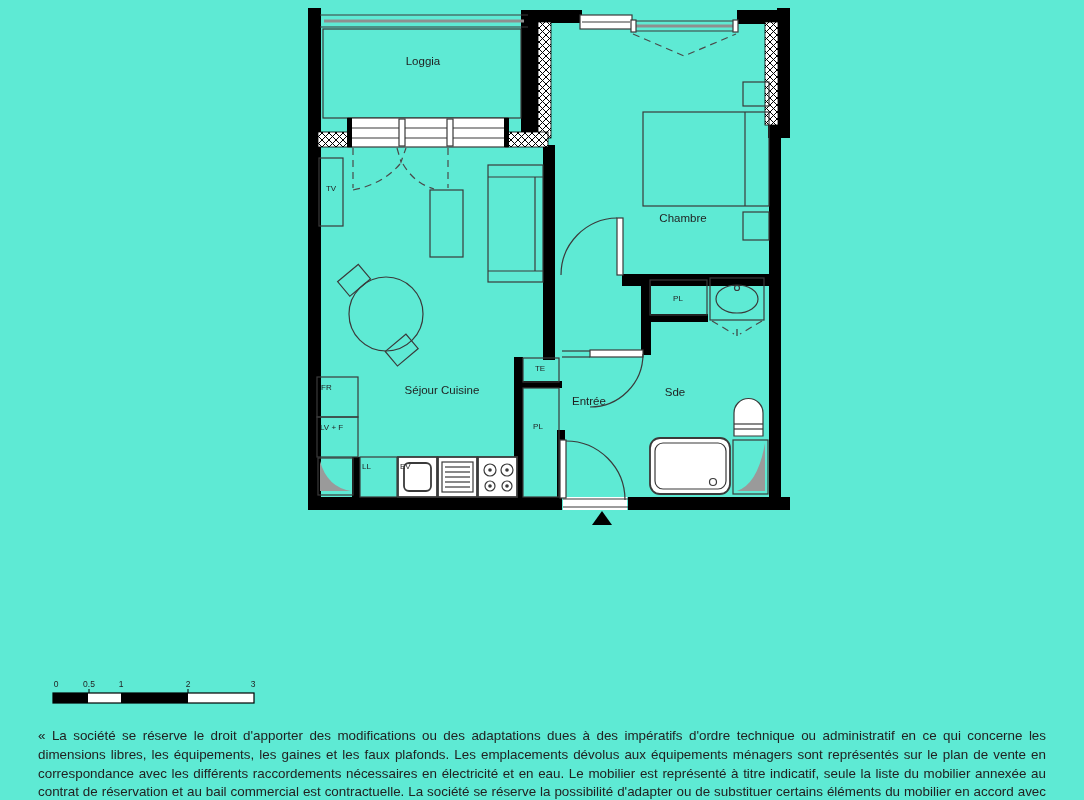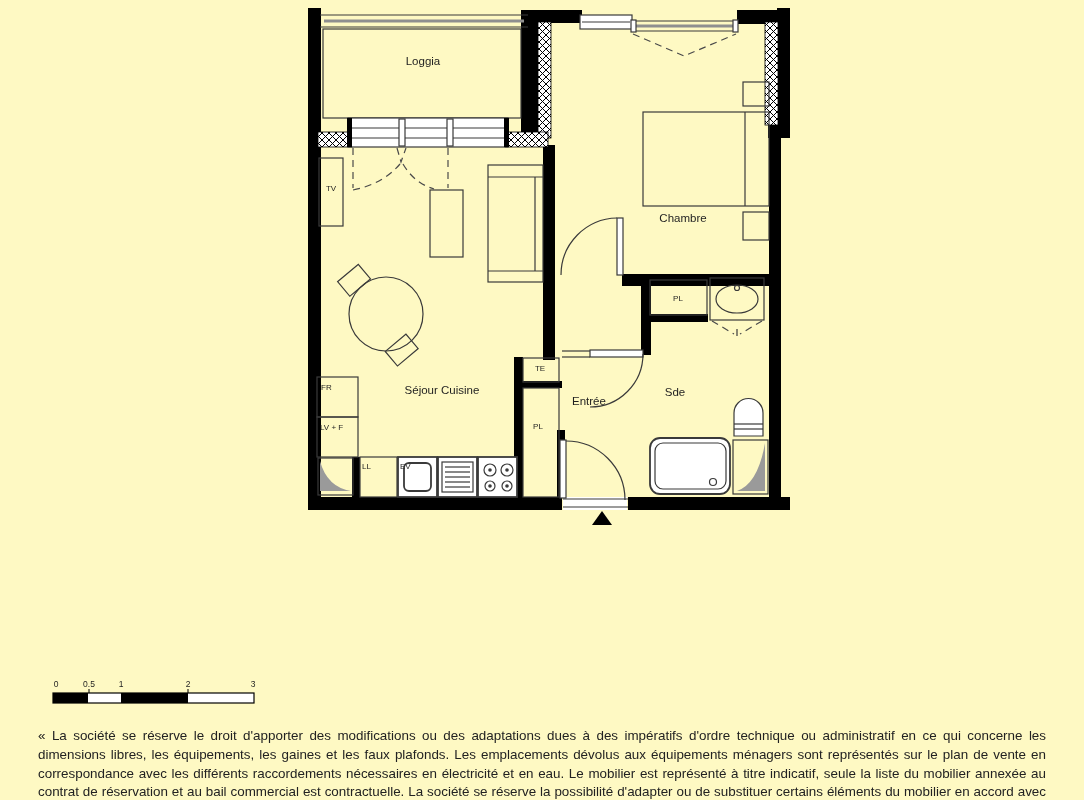--- a/index.html
+++ b/index.html
@@ -1,16 +1,16 @@
 <!DOCTYPE html>
 <html><head>
 <meta charset="utf-8">
 <style>
   html,body{margin:0;padding:0;background:#ffffff;}
-  .page{position:relative;width:1084px;height:800px;background:#fef9c3;overflow:hidden;
+  .page{position:relative;width:1084px;height:800px;background:#5eead4;overflow:hidden;
         font-family:"Liberation Sans", sans-serif;}
   svg{position:absolute;left:0;top:0;}
   .w{fill:#000;}
   .t{fill:none;stroke:#3a3a3a;stroke-width:1.2;}
   .t2{fill:none;stroke:#3a3a3a;stroke-width:1.8;}
   .tw{fill:#fff;stroke:#3a3a3a;stroke-width:1.2;}
   .tw2{fill:#fff;stroke:#3a3a3a;stroke-width:1.8;}
   .dash{fill:none;stroke:#4a4a4a;stroke-width:1.2;stroke-dasharray:7 5;}
   .glass{fill:none;stroke:#8f8f8f;stroke-width:3;}
   .duct{fill:#9a9a9a;stroke:none;}

